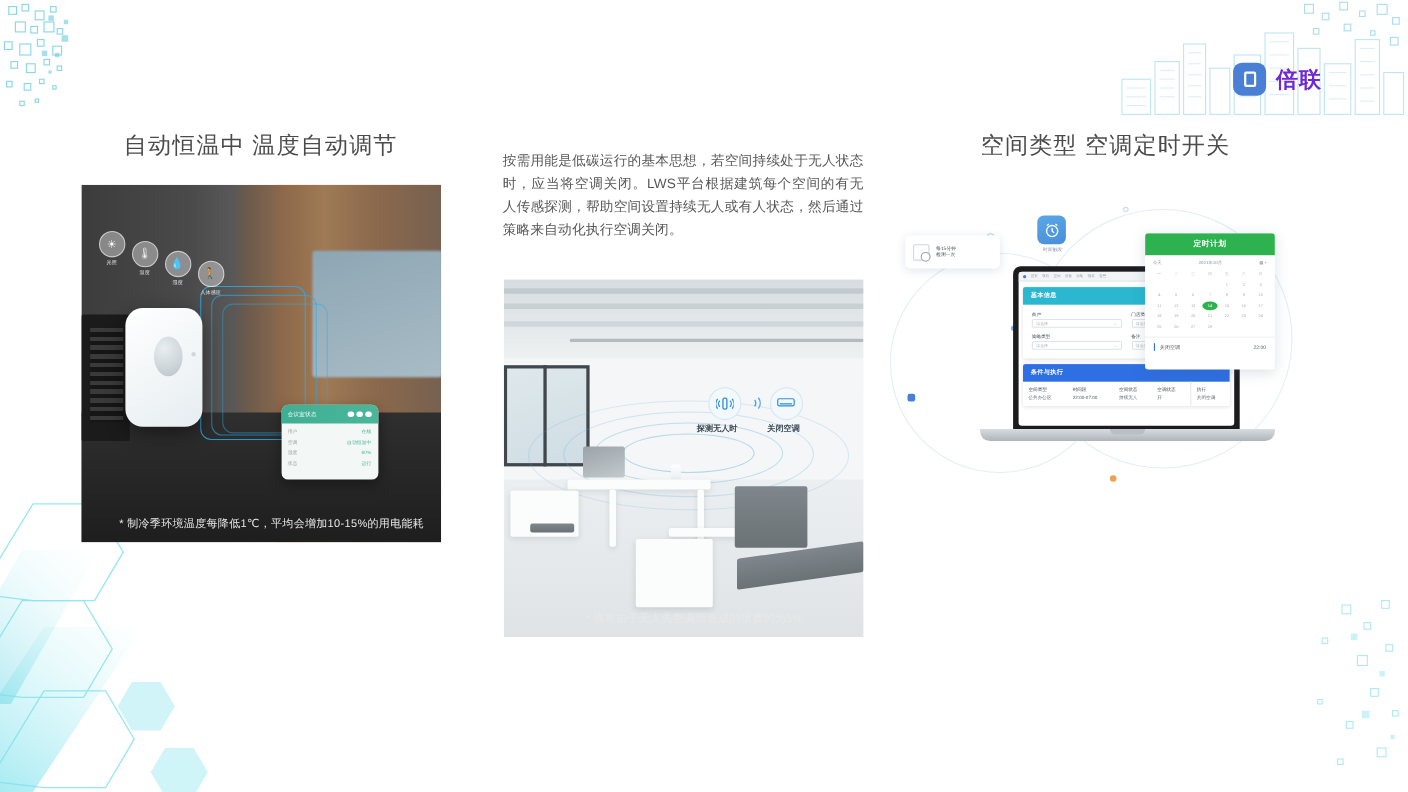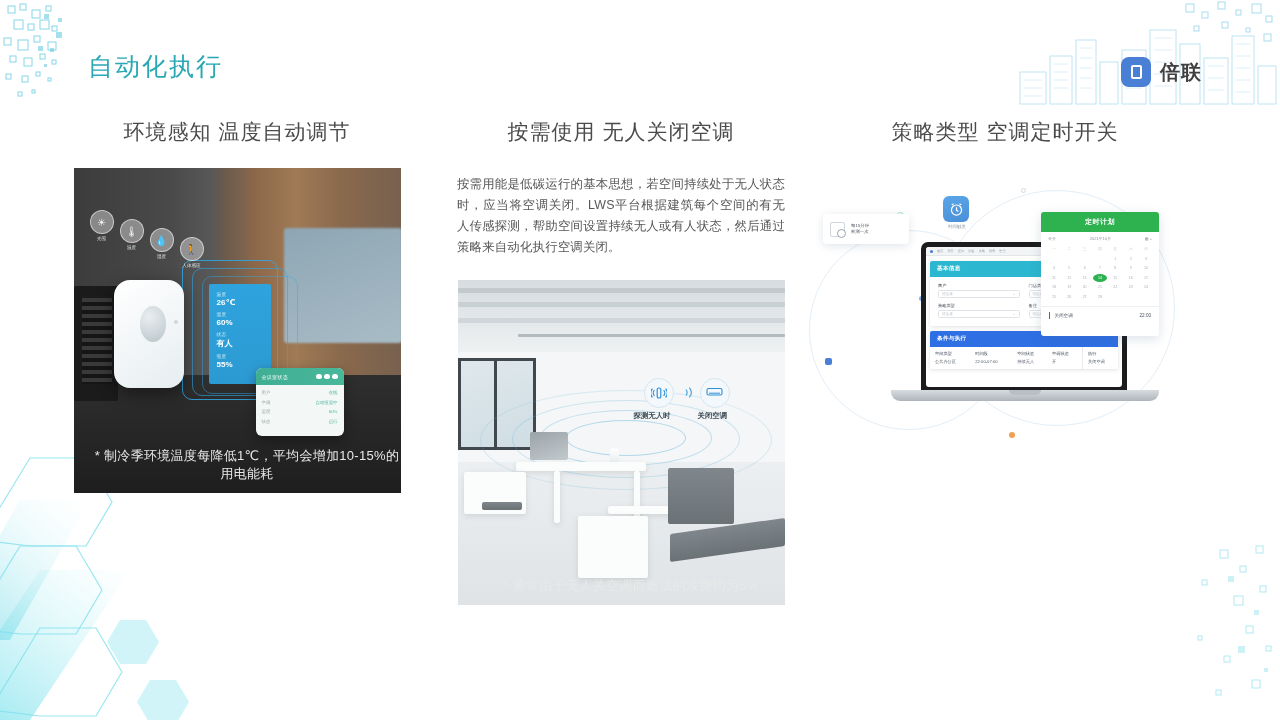--- a/index.html
+++ b/index.html
@@ -28,21 +28,21 @@
   .brand { position: absolute; right: 78px; top: 57px; display: flex; align-items: center; gap: 9px; }
   .brand-mark {
     width: 30px; height: 30px; border-radius: 8px;
     background: #4a7fd6; display: flex; align-items: center; justify-content: center;
   }
   .brand-mark i {
     display: block; width: 11px; height: 14px;
     border: 2.2px solid #ffffff; border-radius: 2px;
   }
   .brand-name {
-    font-size: 20px; color: #404040; font-weight: 700; letter-spacing: 1px;
+    font-size: 20px; color: #6d28d9; font-weight: 700; letter-spacing: 1px;
   }
 
   
   .cols { position: absolute; left: 0; top: 108px; width: 1280px; }
   .col { position: absolute; top: 0; width: 384px; }
   .col-1 { left: 45px; }
   .col-2 { left: 429px; }
   .col-3 { left: 813px; }
 
   .col-heading {
@@ -67,21 +67,21 @@
     position: relative;
     width: 327px; height: 325px;
     margin: 0 auto;
     overflow: hidden;
   }
   .fig-1, .fig-2 { margin-top: 0; }
 
   .fig-caption {
     position: absolute; left: 0; right: 0; bottom: 10px;
     text-align: center;
-    font-size: 13px; color: #e8e8e8;
+    font-size: 10px; color: #e8e8e8;
     letter-spacing: 0.3px;
     padding-left: 20px;
   }
 
   
   .f1-bg { position: absolute; inset: 0;
     background:
       linear-gradient(90deg,#3c3c3c 0%,#4a4a4a 30%,#585858 42%, #6b5a4c 46%, #8a6a4e 56%, #9b7a57 66%, #6f6257 76%, #565452 86%, #3a3a3a 100%);
   }
   .f1-woodpanel { position:absolute; left:176px; top:0; width:151px; height:325px;
@@ -307,33 +307,32 @@
   </g>
   <g fill="#b7ecf5" opacity=".7">
     <rect x="178" y="36" width="6" height="6"></rect>
       <rect x="204" y="70" width="5" height="5"></rect>
     <rect x="188" y="106" width="7" height="7"></rect>
       <rect x="214" y="128" width="4" height="4"></rect>
   </g>
 </svg>
 
 <div class="header">
-  <div class="page-title">自动化执行</div>
   <div class="brand">
     <div class="brand-mark">
         <i></i>
       </div>
     <div class="brand-name">倍联</div>
   </div>
 </div>
 
 <div class="cols">
 
   <div class="col col-1">
-    <div class="col-heading">环境感知  温度自动调节</div>
+    <div class="col-heading">自动恒温中  温度自动调节</div>
     <div class="figure fig-1" style="margin-top:22px;">
       <div class="f1-bg"></div>
       <div class="f1-woodpanel"></div>
       <div class="f1-monitor"></div>
       <div class="f1-floorline"></div>
       <div class="f1-floor"></div>
       <div class="f1-darkbox"></div>
       <div class="f1-vent"></div>
 
       <div class="f1-ring" style="left:108px; top:92px; width:96px; height:140px;"></div>
@@ -348,30 +347,20 @@
         <div class="f1-icon" style="left:0px; top:0px;">☀
           <span class="lab">光照</span></div>
         <div class="f1-icon" style="left:30px; top:9px;">🌡
           <span class="lab">温度</span></div>
         <div class="f1-icon" style="left:60px; top:18px;">💧
           <span class="lab">湿度</span></div>
         <div class="f1-icon" style="left:90px; top:27px;">🚶
           <span class="lab">人体感应</span></div>
       </div>
 
-      <div class="f1-panel">
-        <div class="k">温度</div>
-        <div class="v">26℃</div>
-        <div class="k">湿度</div>
-        <div class="v">60%</div>
-        <div class="k">状态</div>
-        <div class="v">有人</div>
-        <div class="k">照度</div>
-        <div class="v">55%</div>
-      </div>
 
       <div class="f1-card">
         <div class="f1-card-hd">
           <div class="t">会议室状态</div>
           <div class="f1-dots">
               <i></i>
               <i></i>
               <i></i>
             </div>
         </div>
@@ -393,23 +382,22 @@
             <span class="rv">运行</span>
             </div>
         </div>
       </div>
 
       <div class="fig-caption">* 制冷季环境温度每降低1℃，平均会增加10-15%的用电能耗</div>
     </div>
   </div>
 
   <div class="col col-2">
-    <div class="col-heading">按需使用  无人关闭空调</div>
     <div class="col-body">按需用能是低碳运行的基本思想，若空间持续处于无人状态时，应当将空调关闭。LWS平台根据建筑每个空间的有无人传感探测，帮助空间设置持续无人或有人状态，然后通过策略来自动化执行空调关闭。</div>
-    <div class="figure fig-2" style="margin-top:22px;">
+    <div class="figure fig-2" style="margin-top:34px;">
       <div class="f2-bg"></div>
       <div class="f2-ceil"></div>
       <div class="f2-beam" style="left:0; top:8px; width:327px;"></div>
       <div class="f2-beam" style="left:0; top:22px; width:327px; opacity:.8;"></div>
       <div class="f2-beam" style="left:0; top:38px; width:327px; opacity:.6;"></div>
       <div class="f2-beam" style="left:60px; top:54px; width:267px; height:3px; background:#b4bbbf;"></div>
       <div class="f2-wall"></div>
       <div class="f2-window"></div>
       <div class="f2-winmul"></div>
       <div class="f2-floor"></div>
@@ -455,21 +443,21 @@
         </div>
         <div class="f2-taglab" style="left:-4px;">探测无人时</div>
         <div class="f2-taglab" style="left:60px;">关闭空调</div>
       </div>
 
       <div class="fig-caption">* 通常由于无人关空调而造成的浪费约为5%</div>
     </div>
   </div>
 
   <div class="col col-3">
-    <div class="col-heading">策略类型  空调定时开关</div>
+    <div class="col-heading">空间类型  空调定时开关</div>
 
     <div class="fig3">
       <div class="f3-circ" style="left:-4px; top:46px; width:200px; height:200px;"></div>
       <div class="f3-circ" style="left:126px; top:6px; width:236px; height:236px;"></div>
       <div class="f3-dot" style="left:12px; top:174px; width:7px; height:7px; background:#4a7fd6;"></div>
       <div class="f3-dot" style="left:106px; top:112px; width:5px; height:5px; background:#7fb0e8; border-radius:50%;"></div>
       <div class="f3-dot" style="left:300px; top:52px; width:5px; height:5px; background:#7fb0e8; border-radius:50%;"></div>
       <div class="f3-dot" style="left:316px; top:132px; width:8px; height:8px; background:#a9c7ef;"></div>
       <div class="f3-dot" style="left:196px; top:248px; width:6px; height:6px; background:#f0a14f; border-radius:50%;"></div>
       <div class="f3-dot" style="left:208px; top:4px; width:5px; height:5px; border:1px solid #cfd9e4; border-radius:50%;"></div>

